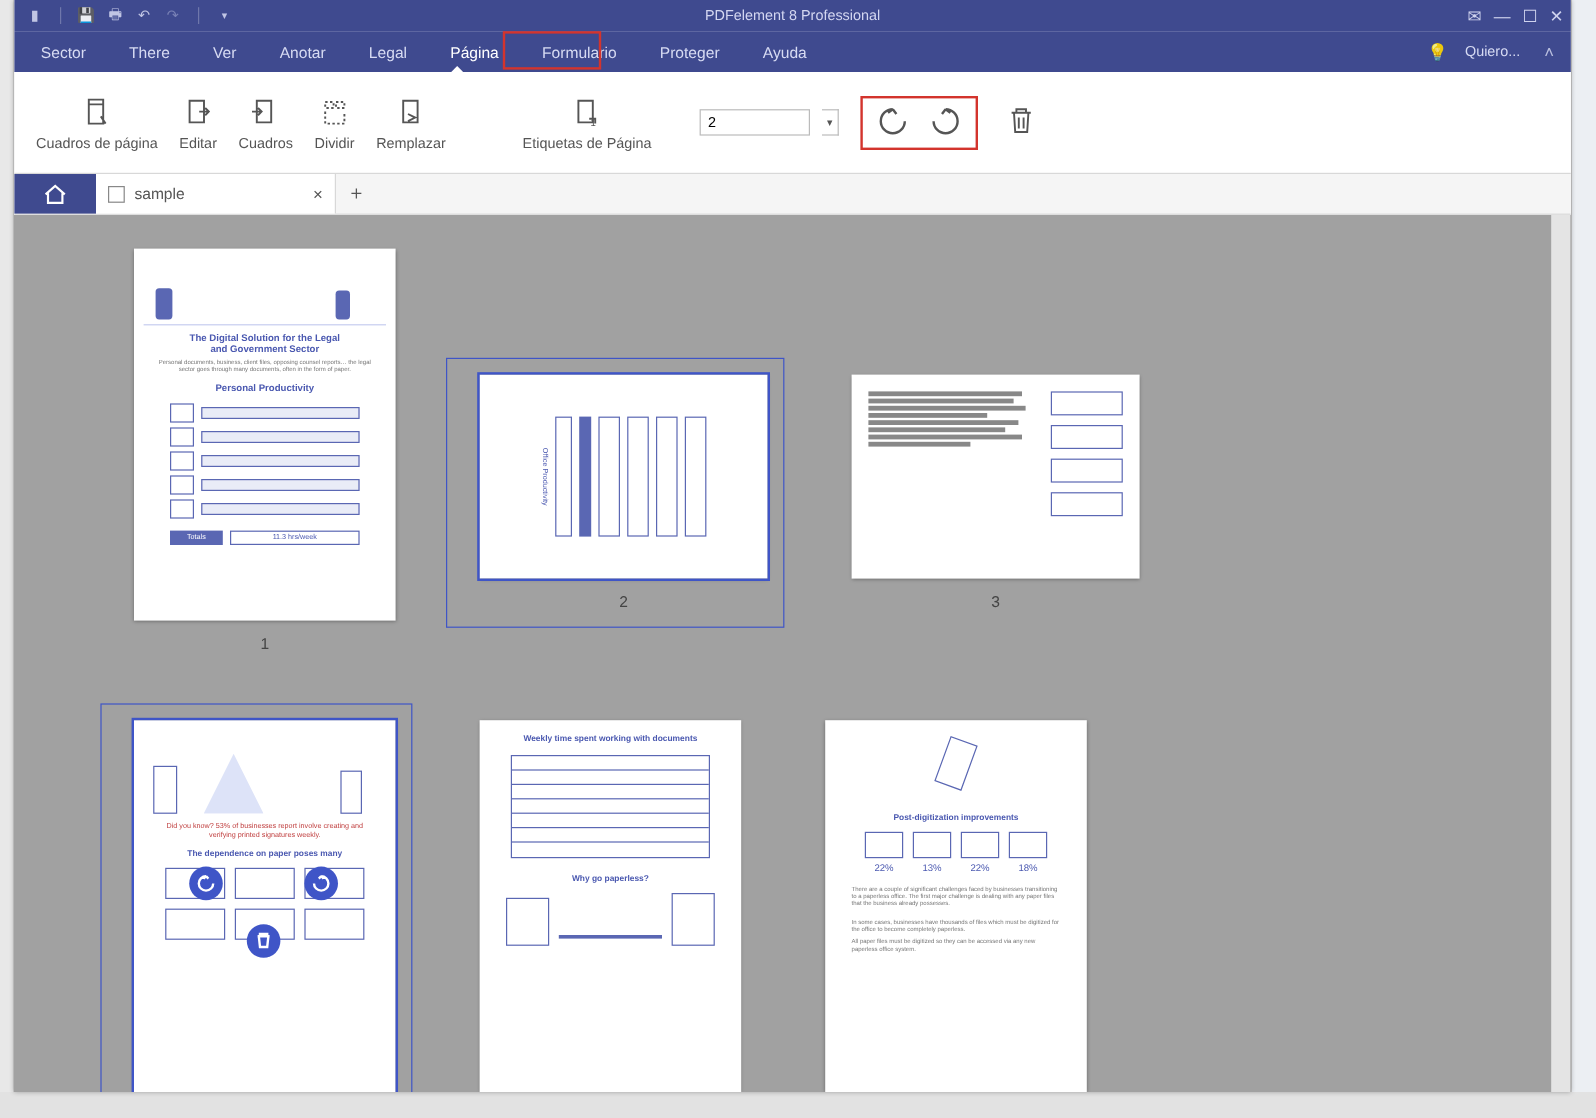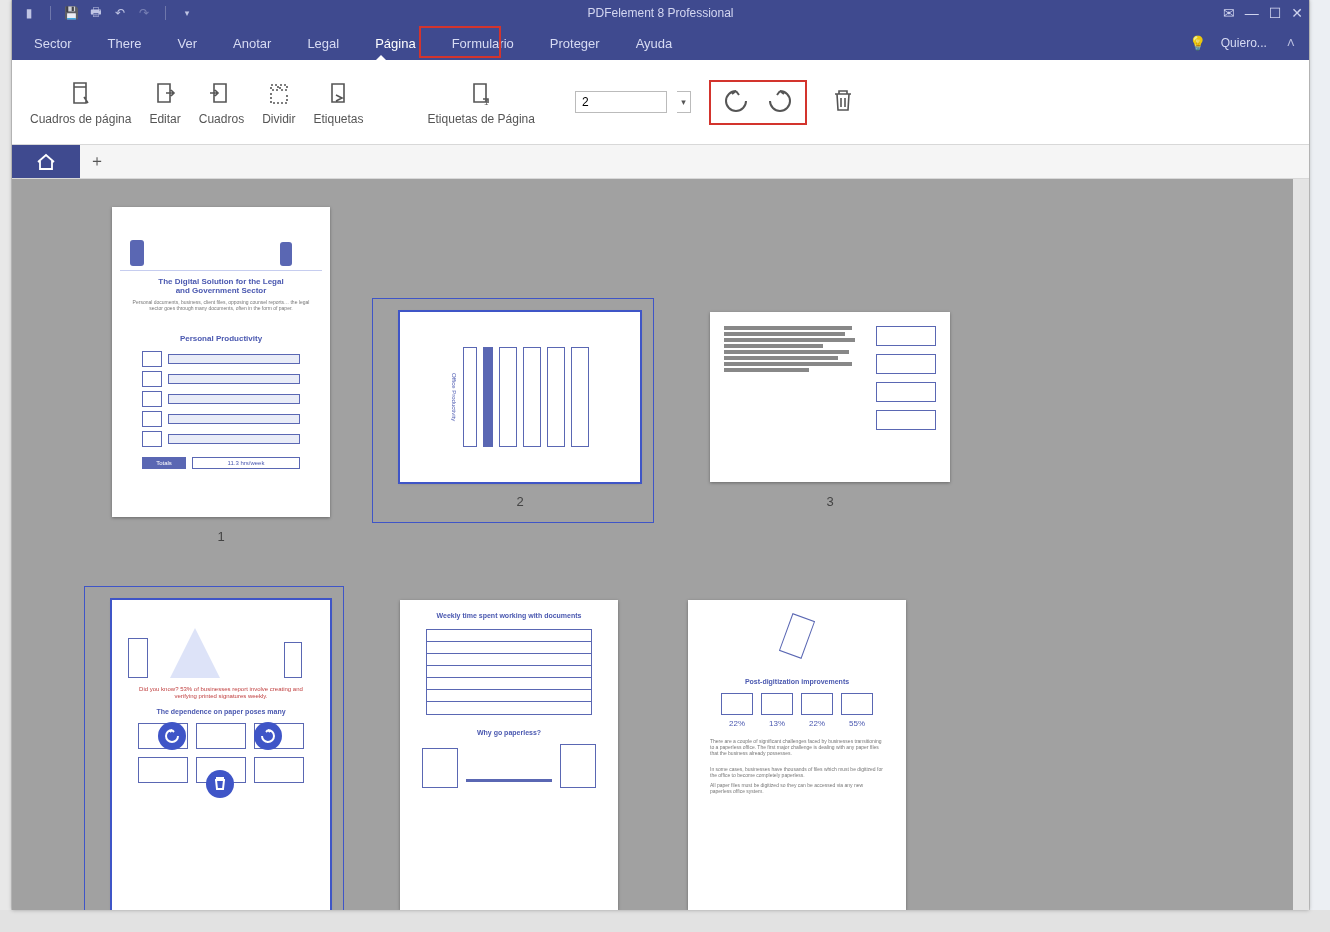--- a/index.html
+++ b/index.html
@@ -172,21 +172,21 @@
       </div>
       <div class="rlab">Dividir</div>
     </div>
 
     <div class="rbtn">
       <div class="ric">
         <svg width="26" height="26" viewBox="0 0 26 26">
             <path d="M6 3h12v18H6z M10 20l6-3-6-3"></path>
           </svg>
       </div>
-      <div class="rlab">Etiquetas</div>
+      <div class="rlab">Remplazar</div>
     </div>
 
     <div class="rgap"></div>
 
     <div class="rbtn">
       <div class="ric">
         <svg width="26" height="26" viewBox="0 0 26 26">
             <path d="M6 3h12v18H6z M15 18h5v4"></path>
             <text x="16" y="24" font-size="8" fill="#555" stroke="none">1</text>
           </svg>
@@ -218,36 +218,41 @@
         </svg>
     </span>
   </div>
 
   <div class="tabsrow">
     <div class="hometab">
       <svg width="20" height="18" viewBox="0 0 20 18">
           <path d="M2 9l8-7 8 7 M4 8v8h12V8"></path>
         </svg>
     </div>
+    <div class="doctab">
+      <span class="dic"></span>
+      <span class="dlab">sample</span>
+      <span class="dclose">×</span>
+    </div>
     <div class="addtab">＋</div>
   </div>
 
   <div class="tharea">
 
     <div class="thcell">
       <div class="pg portrait">
         <div class="mock">
           <div style="height:56px; border-bottom:1px solid #c6cdef; position:relative;">
             <div style="position:absolute;left:10px;bottom:4px;width:14px;height:26px;background:#5a67b3;border-radius:3px"></div>
             <div style="position:absolute;right:30px;bottom:4px;width:12px;height:24px;background:#5a67b3;border-radius:3px"></div>
           </div>
           <div class="ttl" style="margin-top:6px">The Digital Solution for the Legal</div>
           <div class="ttl">and Government Sector</div>
           <div class="tiny" style="margin:4px 10px">Personal documents, business, client files, opposing counsel reports… the legal sector goes through many documents, often in the form of paper.</div>
-          <div class="ttl" style="margin-top:23px">Personal Productivity</div>
+          <div class="ttl" style="margin-top:8px">Personal Productivity</div>
           <div style="padding:4px 22px">
             <div class="row">
                 <div class="ic"></div>
                 <div class="chip"></div>
               </div>
             <div class="row">
                 <div class="ic"></div>
                 <div class="chip"></div>
               </div>
             <div class="row">
@@ -390,21 +395,21 @@
           <div style="display:flex;gap:8px;justify-content:center;margin-top:8px">
             <div style="width:32px;height:22px;border:1px solid #5a67b3"></div>
             <div style="width:32px;height:22px;border:1px solid #5a67b3"></div>
             <div style="width:32px;height:22px;border:1px solid #5a67b3"></div>
             <div style="width:32px;height:22px;border:1px solid #5a67b3"></div>
           </div>
           <div style="display:flex;gap:8px;justify-content:center;margin-top:4px;font-size:8px;font-weight:400;color:#4a58b0">
             <span style="width:32px;text-align:center">22%</span>
             <span style="width:32px;text-align:center">13%</span>
             <span style="width:32px;text-align:center">22%</span>
-            <span style="width:32px;text-align:center">55%</span>
+            <span style="width:32px;text-align:center">18%</span>
           </div>
           <div class="tiny" style="margin:10px 14px;text-align:left">There are a couple of significant challenges faced by businesses transitioning to a paperless office. The first major challenge is dealing with any paper files that the business already possesses.</div>
           <div class="tiny" style="margin:4px 14px;text-align:left">In some cases, businesses have thousands of files which must be digitized for the office to become completely paperless.</div>
           <div class="tiny" style="margin:4px 14px;text-align:left">All paper files must be digitized so they can be accessed via any new paperless office system.</div>
         </div>
       </div>
 
     </div>
 
     <div class="scrollbar-v"></div>

